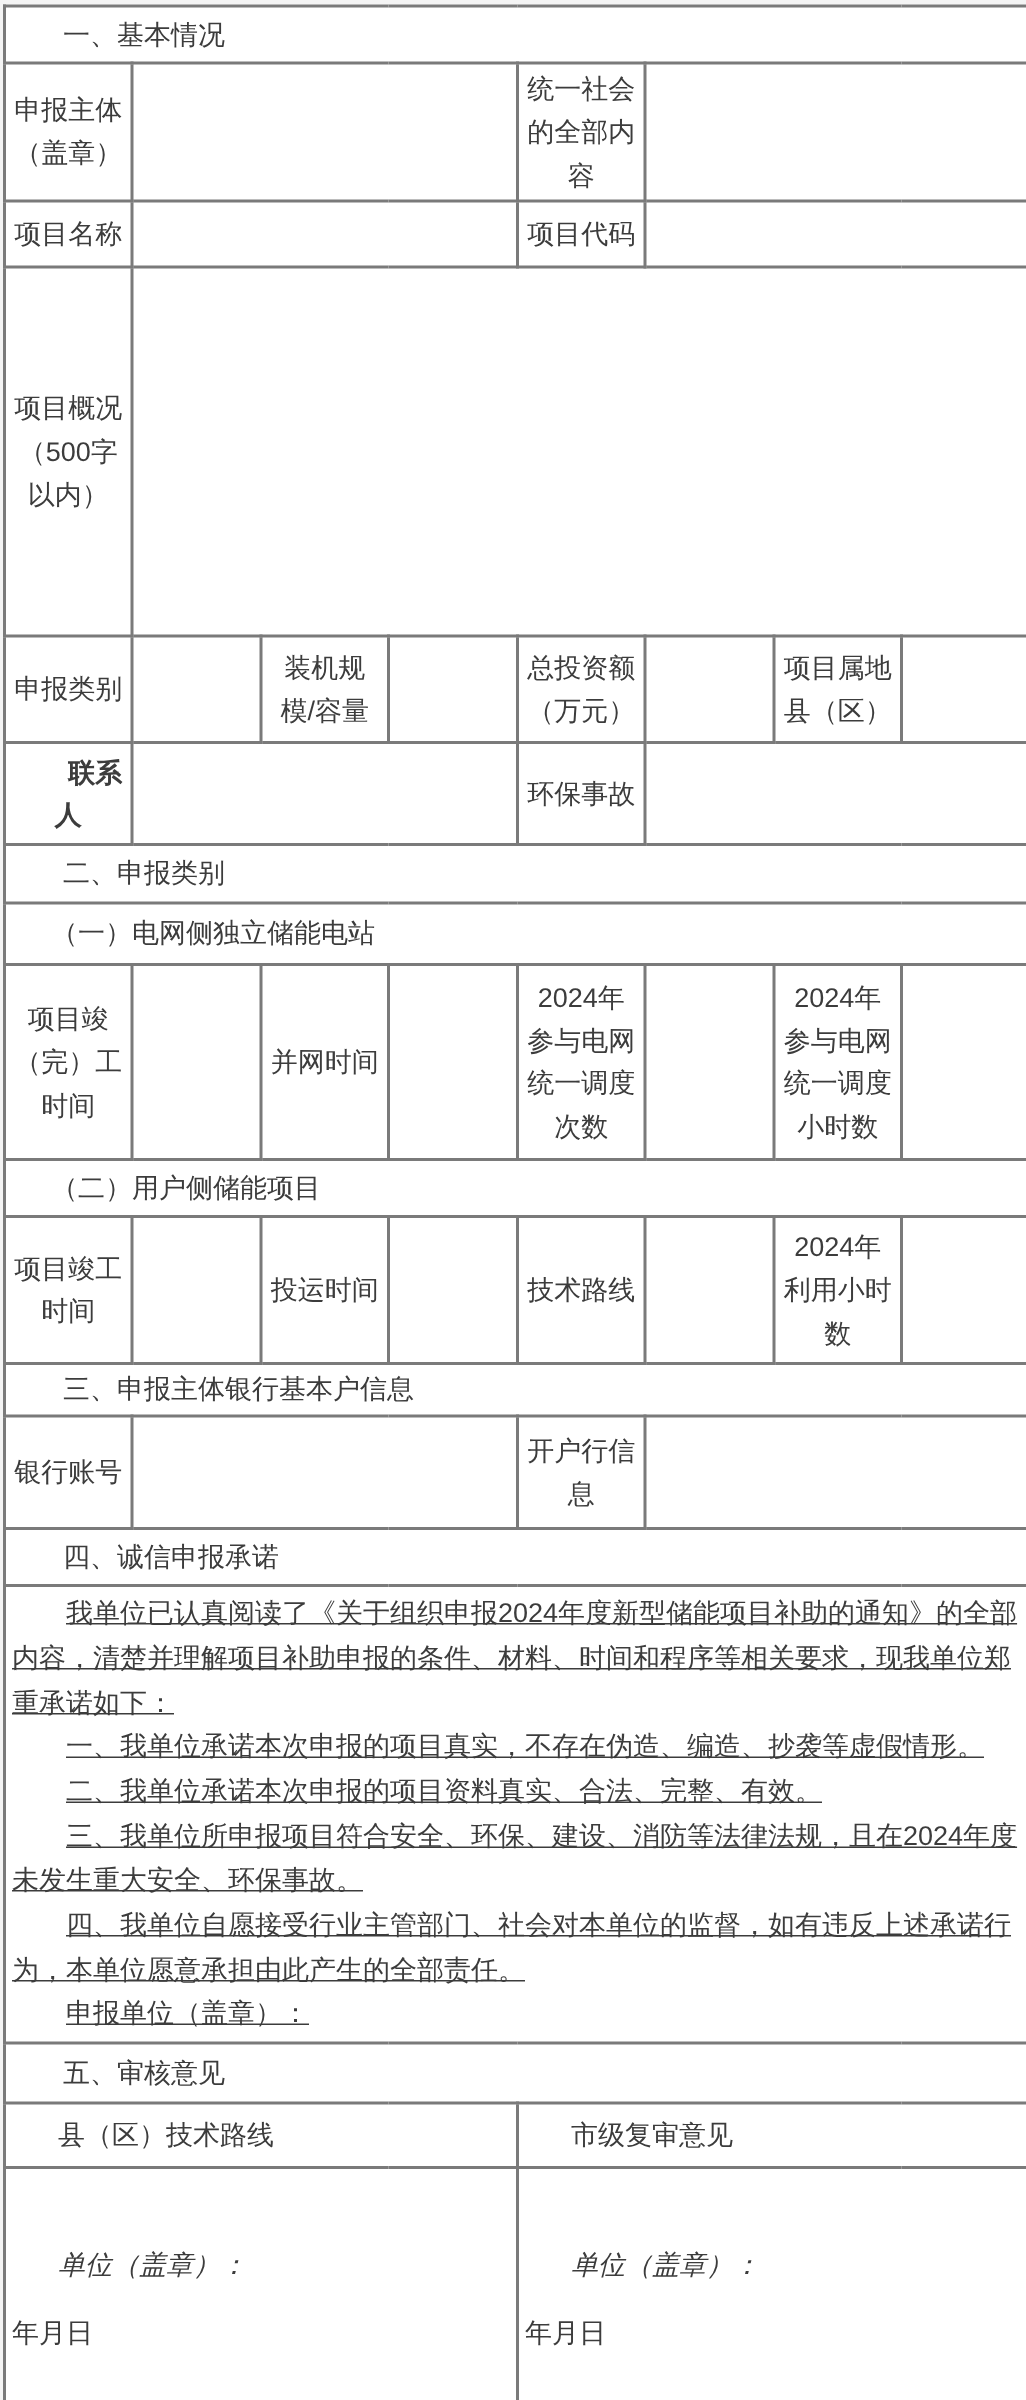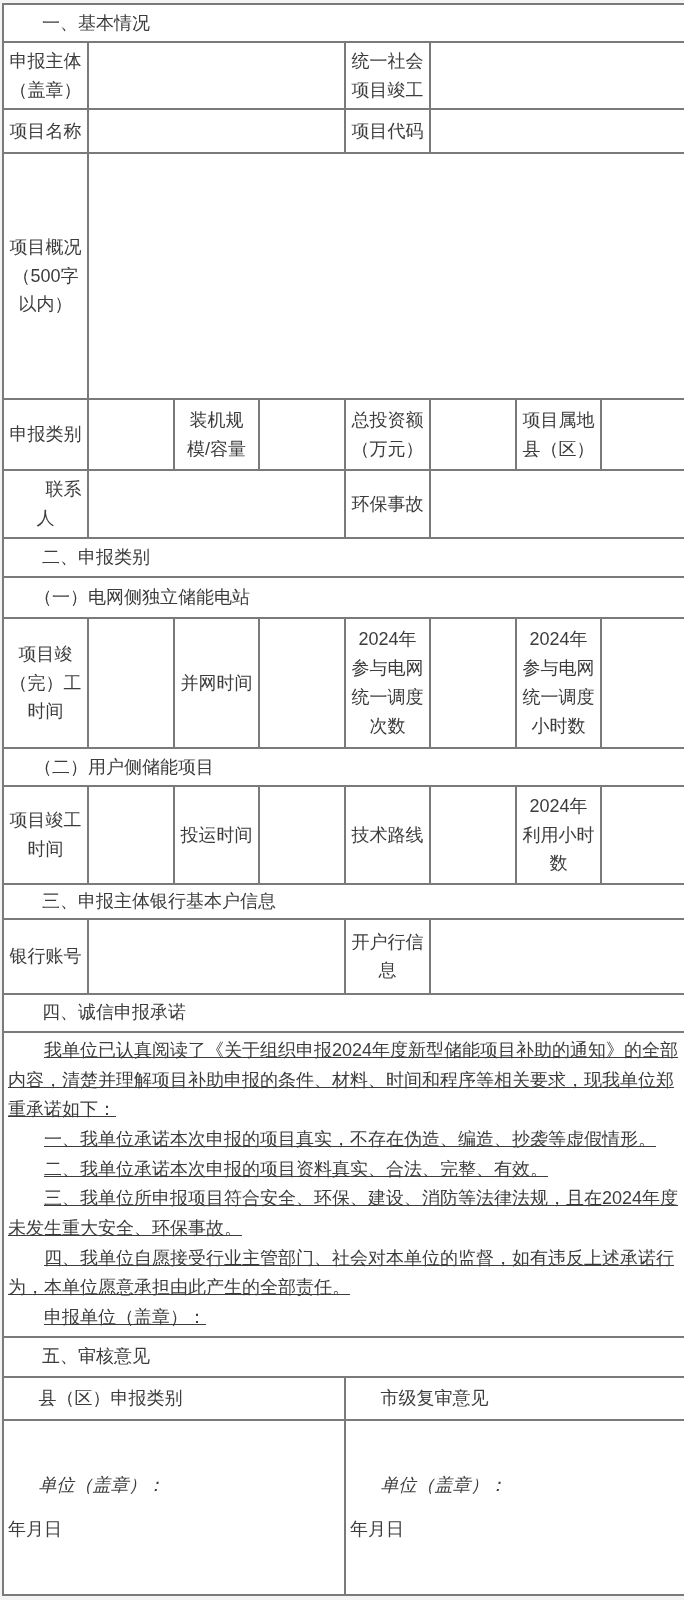--- a/index.html
+++ b/index.html
@@ -28,21 +28,21 @@
     border: 2px solid #7a7a7a;
     padding: 2px 4px;
     vertical-align: middle;
     overflow: hidden;
     word-break: break-all;
   }
   .lbl { white-space: pre-line; text-align: center; }
   .section-title { padding-left: 38px !important; }
   .subsection-title { padding-left: 30px !important; }
   .indent-first { text-indent: 1.7em; }
-  .contact-cell { text-indent: 2em; }
+  .contact-cell { text-indent: 2em; font-weight: bold; }
   
   .h38{height:38px}.h67{height:67px}.h44{height:44px}.h246{height:246px}
   .h71{height:71px}.h68{height:68px}.h39{height:39px}.h41{height:41px}
   .h130{height:130px}.h98{height:98px}.h34{height:34px}.h75{height:75px}
   .h305{height:305px}.h40{height:40px}.h43{height:43px}.h175{height:175px}
   
   td.pledge-cell { padding: 4px 6px 4px 4px; vertical-align: middle; }
   td.pledge-cell p {
     margin: 0;
     text-indent: 2em;
@@ -76,21 +76,21 @@
     <tbody>
         <tr class="h38">
       <td colspan="8" class="section-title">一、基本情况</td>
     </tr>
 
     <tr class="h67">
       <td class="lbl">申报主体
 （盖章）</td>
       <td colspan="3"></td>
       <td class="lbl">统一社会
-项目竣工</td>
+的全部内容</td>
       <td colspan="3"></td>
     </tr>
 
     <tr class="h44">
       <td class="lbl">项目名称</td>
       <td colspan="3"></td>
       <td class="lbl">项目代码</td>
       <td colspan="3"></td>
     </tr>
 
@@ -193,21 +193,21 @@
         <p>四、我单位自愿接受行业主管部门、社会对本单位的监督，如有违反上述承诺行为，本单位愿意承担由此产生的全部责任。</p>
         <p>申报单位（盖章）：</p>
       </td>
     </tr>
 
     <tr class="h40">
       <td colspan="8" class="section-title">五、审核意见</td>
     </tr>
 
     <tr class="h43">
-      <td colspan="4" class="indent-first">县（区）申报类别</td>
+      <td colspan="4" class="indent-first">县（区）技术路线</td>
       <td colspan="4" class="indent-first">市级复审意见</td>
     </tr>
 
     <tr class="h175">
       <td colspan="4" class="review-bottom">
         <div class="seal-line">单位（盖章）：</div>
         <div class="date-line">年月日</div>
       </td>
       <td colspan="4" class="review-bottom">
         <div class="seal-line">单位（盖章）：</div>

